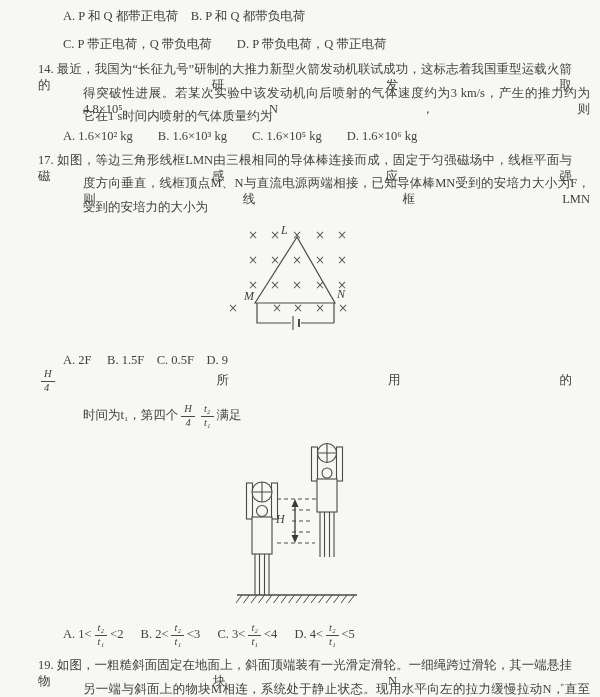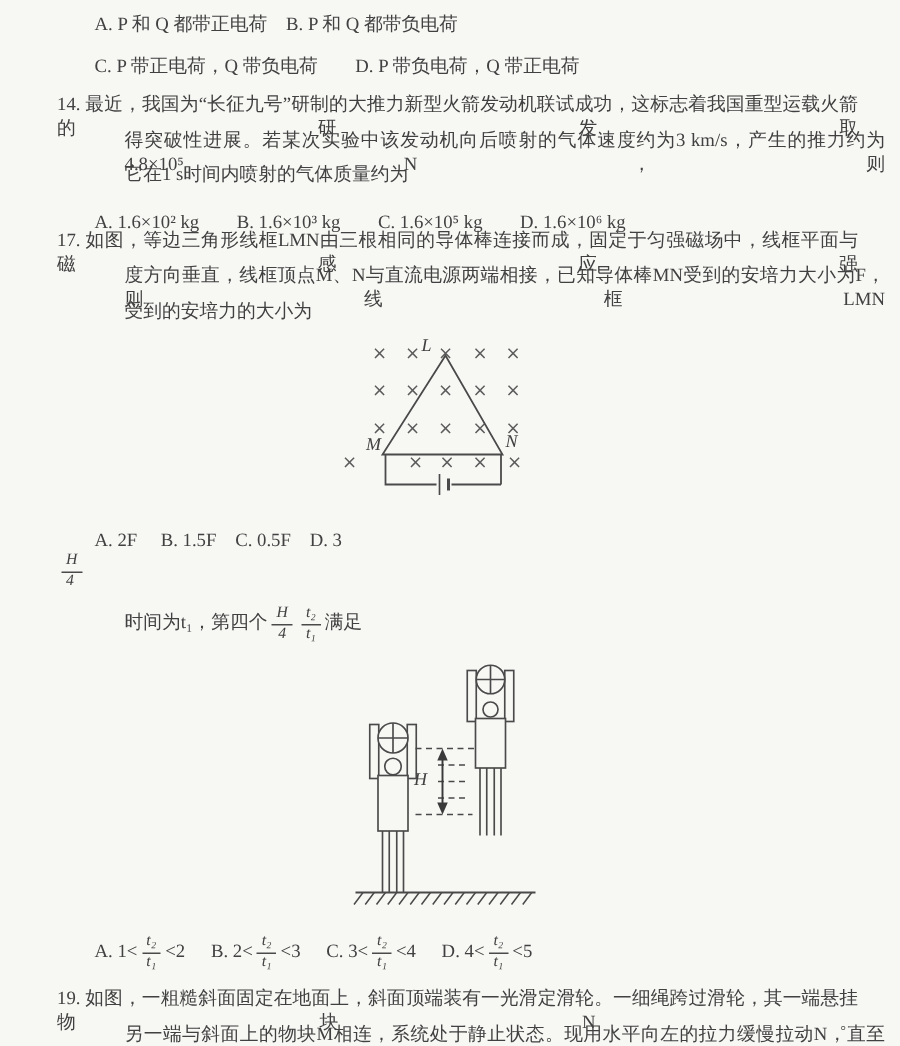--- a/index.html
+++ b/index.html
@@ -26,21 +26,21 @@
 </style>
 </head>
 <body>
 
 <div class="line lopt" style="top:8px">A. P 和 Q 都带正电荷　B. P 和 Q 都带负电荷</div>
 <div class="line lopt" style="top:36px">C. P 带正电荷，Q 带负电荷　　D. P 带负电荷，Q 带正电荷</div>
 
 <div class="line lfirst just" style="top:61px">14. 最近，我国为“长征九号”研制的大推力新型火箭发动机联试成功，这标志着我国重型运载火箭的研发取</div>
 <div class="line lcont just" style="top:85px">得突破性进展。若某次实验中该发动机向后喷射的气体速度约为3 km/s，产生的推力约为4.8×10⁵ N，则</div>
 <div class="line lcont" style="top:108px">它在1 s时间内喷射的气体质量约为</div>
-<div class="line lopt" style="top:140px">A. 1.6×10² kg　　B. 1.6×10³ kg　　C. 1.6×10⁵ kg　　D. 1.6×10⁶ kg</div>
+<div class="line lopt" style="top:128px">A. 1.6×10² kg　　B. 1.6×10³ kg　　C. 1.6×10⁵ kg　　D. 1.6×10⁶ kg</div>
 
 <div class="line lfirst just" style="top:152px">17. 如图，等边三角形线框LMN由三根相同的导体棒连接而成，固定于匀强磁场中，线框平面与磁感应强</div>
 <div class="line lcont just" style="top:175px">度方向垂直，线框顶点M、N与直流电源两端相接，已知导体棒MN受到的安培力大小为F，则线框LMN</div>
 <div class="line lcont" style="top:199px">受到的安培力的大小为</div>
 
 <div class="diagram" style="left:225px;top:222px;width:150px;height:120px">
   <div style="position:absolute;left:0;top:0;width:100%;height:100%">
       <span class="cross" style="left: 28px; top: 13px;">×</span>
       <span class="cross" style="left: 50px; top: 13px;">×</span>
       <span class="cross" style="left: 72px; top: 13px;">×</span>
@@ -68,24 +68,24 @@
     <g stroke="#4a4a4a">
       <line x1="68" y1="94" x2="68" y2="108" stroke-width="1.1"></line>
       <line x1="74" y1="97" x2="74" y2="105" stroke-width="2"></line>
     </g>
   </svg>
   <span class="dlbl" style="left:56px;top:2px">L</span>
   <span class="dlbl" style="left:19px;top:68px">M</span>
   <span class="dlbl" style="left:112px;top:66px">N</span>
 </div>
 
-<div class="line lopt" style="top:352px">A. 2F　 B. 1.5F　C. 0.5F　D. 3</div>
+<div class="line lopt" style="top:352px">A. 2F　 B. 1.5F　C. 0.5F　D. 9</div>
 
 <div class="line lfirst just" style="top:368px">
-  <span class="frac"><span class="fnum">H</span><span class="fden">4</span></span>
+  <span class="frac"><span class="fnum">H</span><span class="fden">4</span></span><span>所用的</span>
 </div>
 <div class="line lcont" style="top:403px">
   <span>时间为t₁，第四个</span><span class="frac"><span class="fnum">H</span><span class="fden">4</span></span><span class="frac"><span class="fnum">t₂</span><span class="fden">t₁</span></span><span>满足</span>
 </div>
 
 <div class="diagram" style="left:185px;top:435px;width:220px;height:185px">
   <svg width="220" height="185" viewBox="0 0 220 185">
 
     <g stroke="#4a4a4a" stroke-width="1.1" fill="#f7f7f4">
       <rect x="61.5" y="48" width="6" height="36"></rect>

